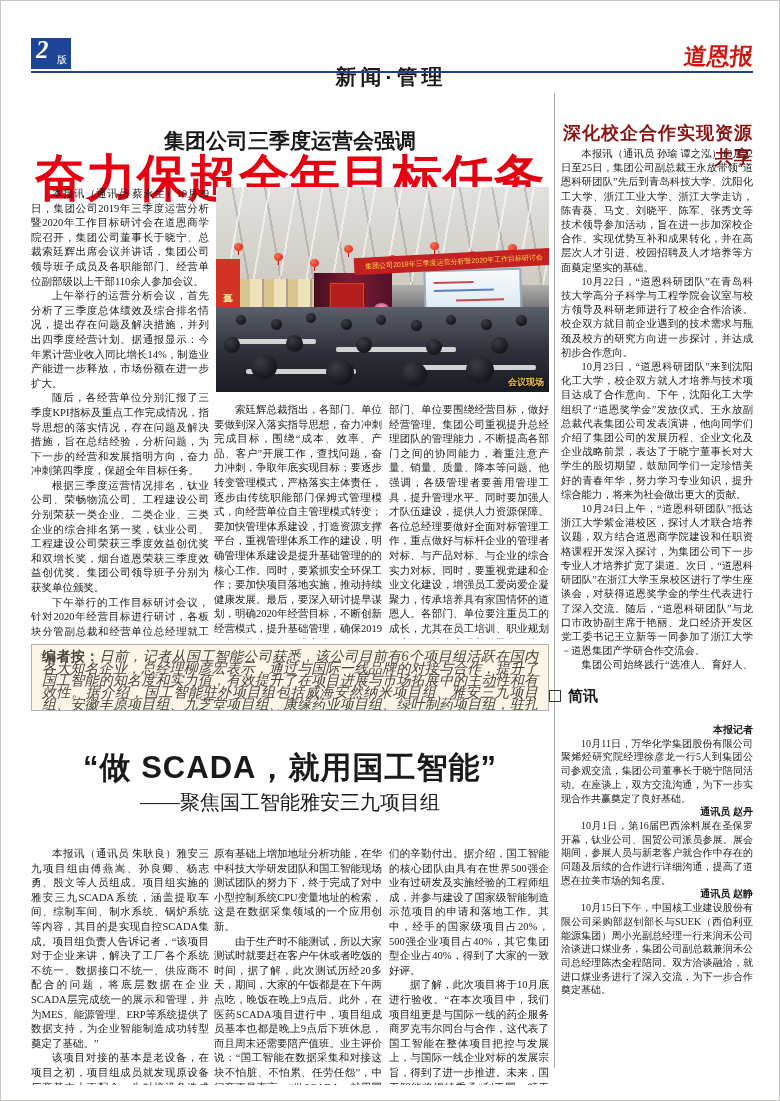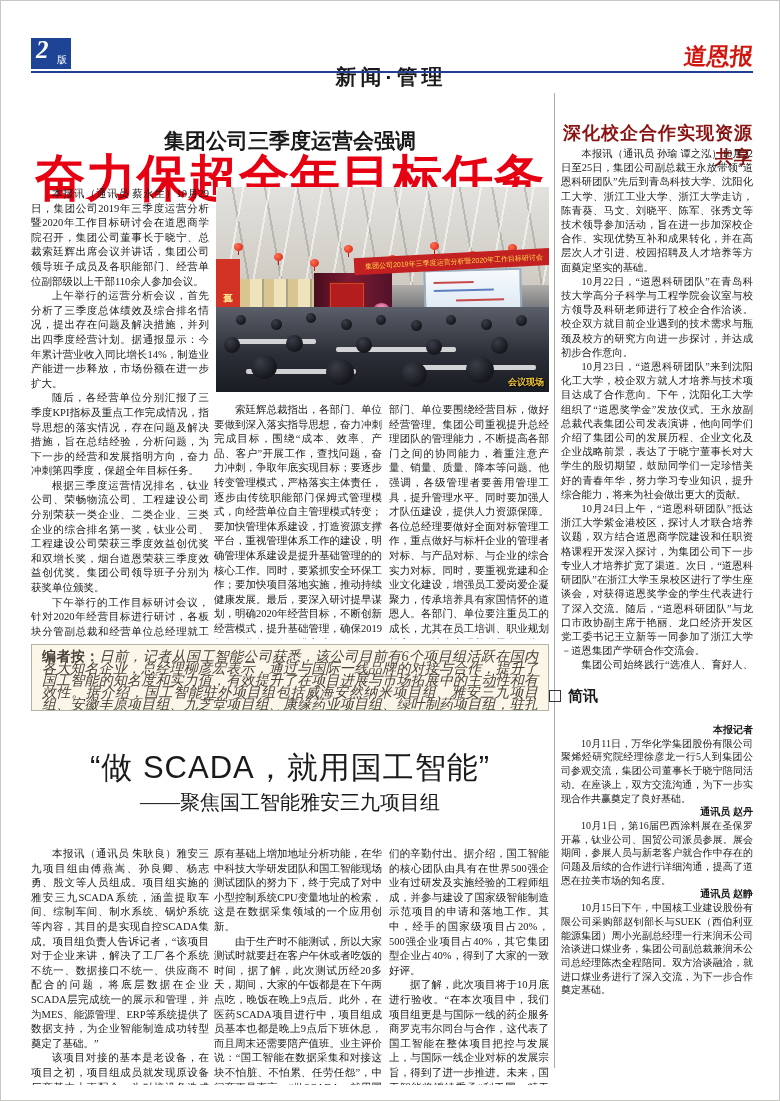--- a/index.html
+++ b/index.html
@@ -63,21 +63,21 @@
              font-family:"Liberation Sans",sans-serif;text-shadow:0 0 2px #000,1px 1px 0 #000;}
 
   
   .ednote{position:absolute;left:30px;top:643px;width:518px;height:67px;box-sizing:border-box;
           padding:6px 10px;background:#fbf6e8;border:1px solid #b5b2a6;
           font-style:italic;font-size:14px;line-height:11.9px;text-align:justify;color:#45403a;overflow:hidden;}
   .ednote b{font-style:normal;}
 
   
   .scada-title{position:absolute;left:30px;top:726px;width:518px;text-align:center;
-               font-size:31px;font-weight:normal;letter-spacing:1px;}
+               font-size:31px;font-weight:bold;letter-spacing:1px;}
   .scada-sub{position:absolute;left:30px;top:788px;width:518px;text-align:center;font-size:20px;}
 
   
   .vrule{position:absolute;left:553px;top:92px;height:975px;width:1px;background:#a9a9a5;}
   .r-title{position:absolute;left:560px;top:100px;width:192px;text-align:right;
            font-size:18px;font-weight:bold;color:#8a1412;letter-spacing:1px;}
   .briefs-head{position:absolute;left:548px;top:686px;font-size:15px;font-weight:bold;
                font-family:"Liberation Sans",sans-serif;}
   .sq{display:inline-block;width:10px;height:10px;border:1.5px solid #333;margin-right:7px;vertical-align:-1px;}
   .brief-text{margin:0;text-indent:2em;}

